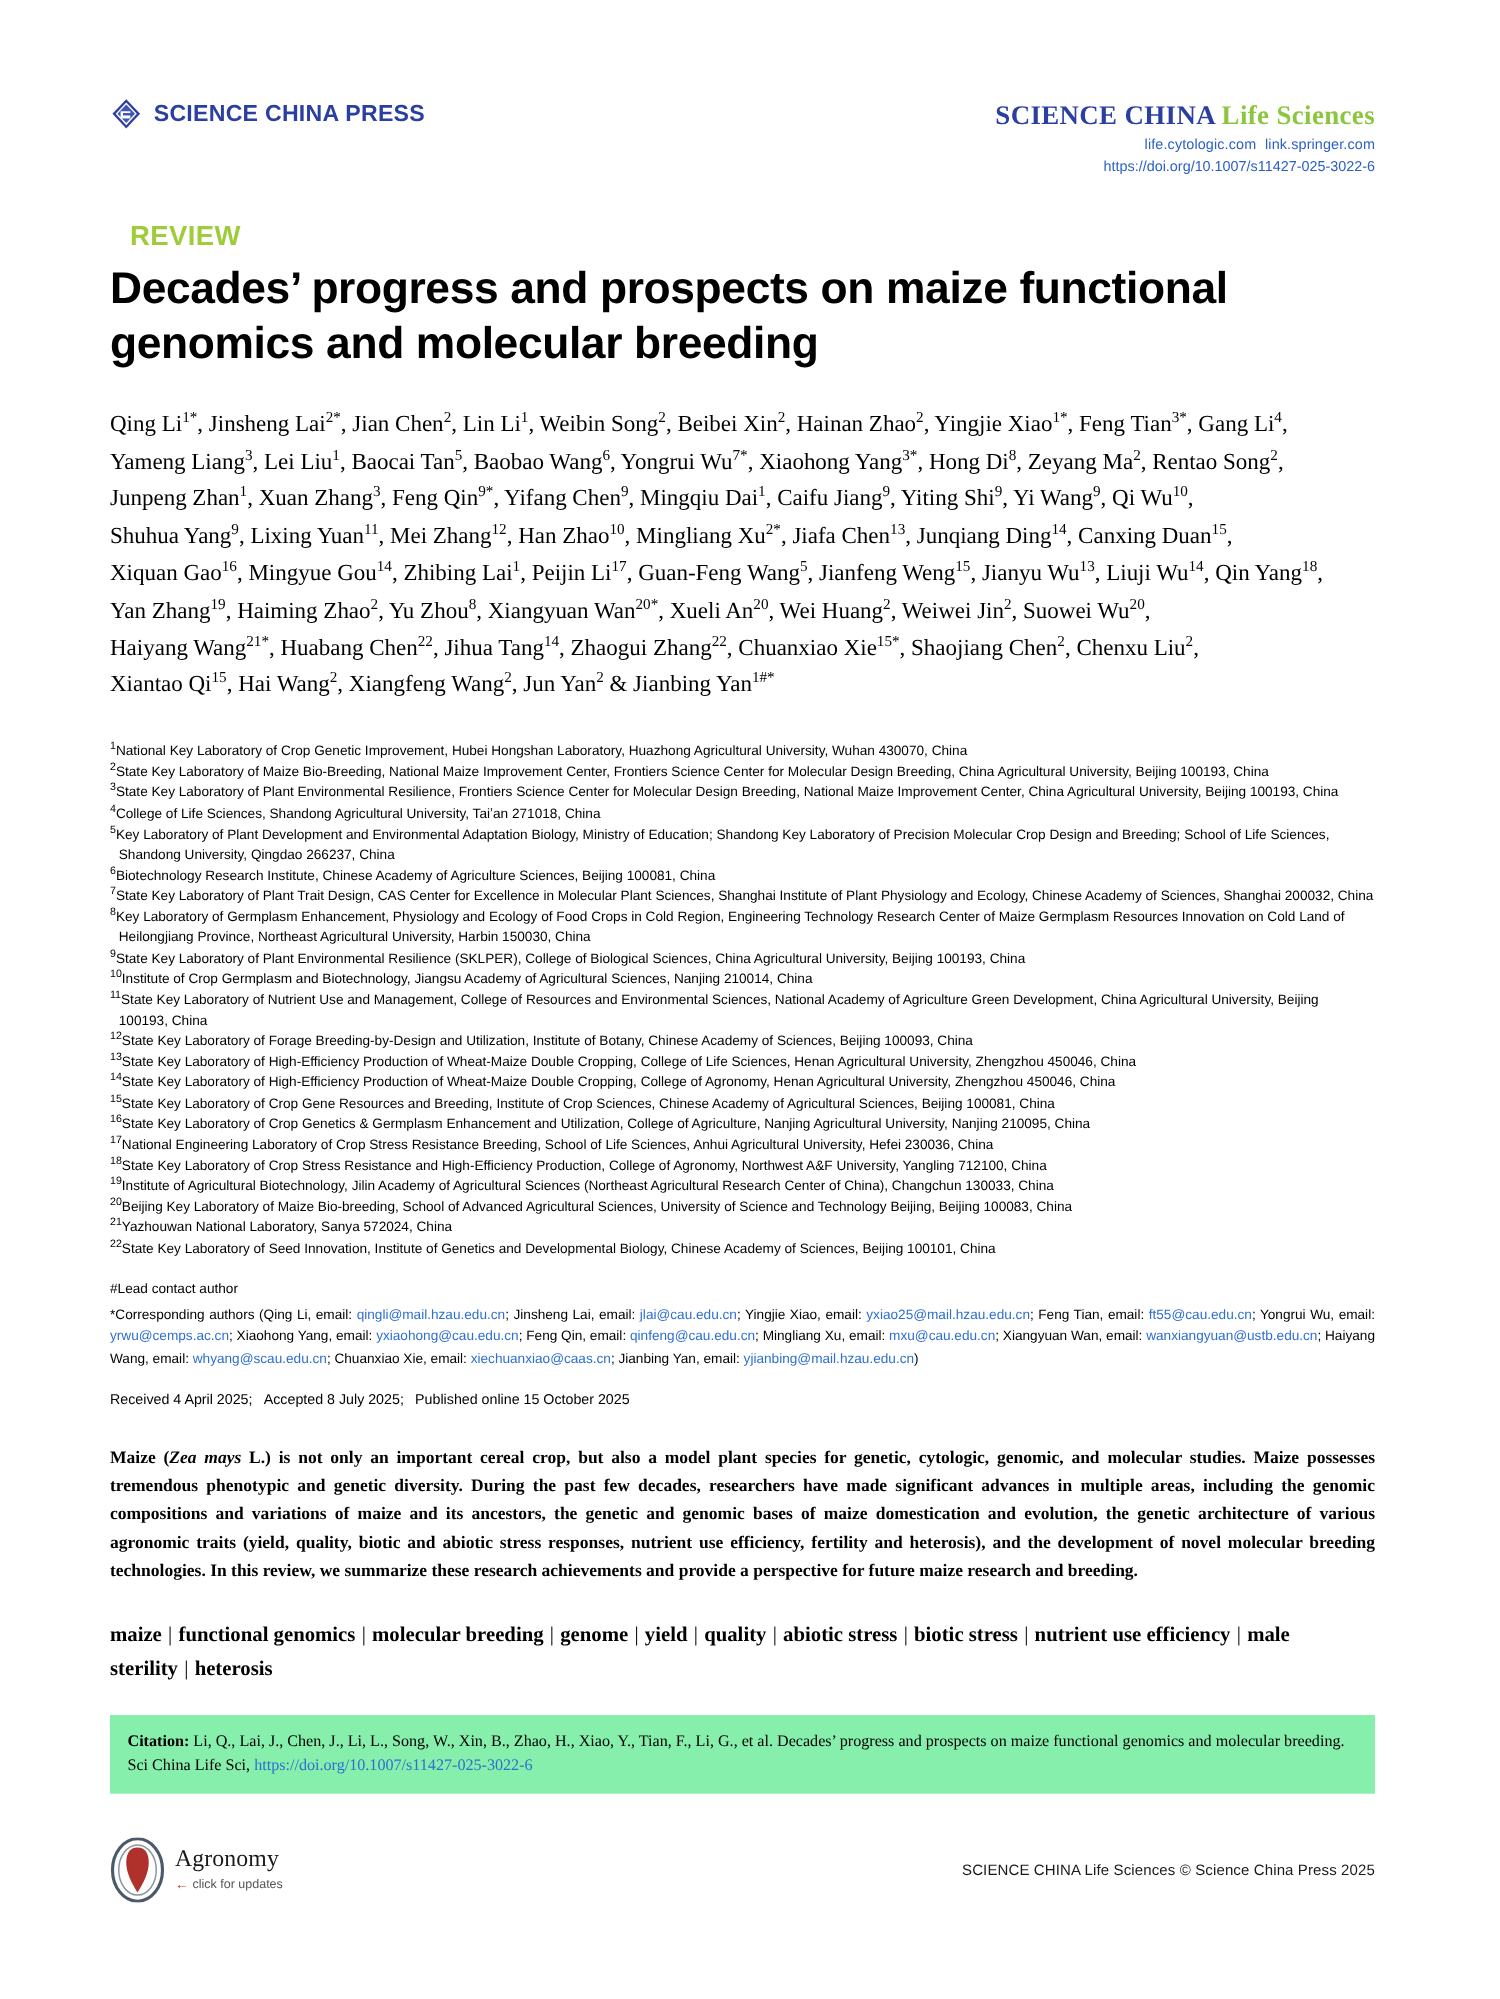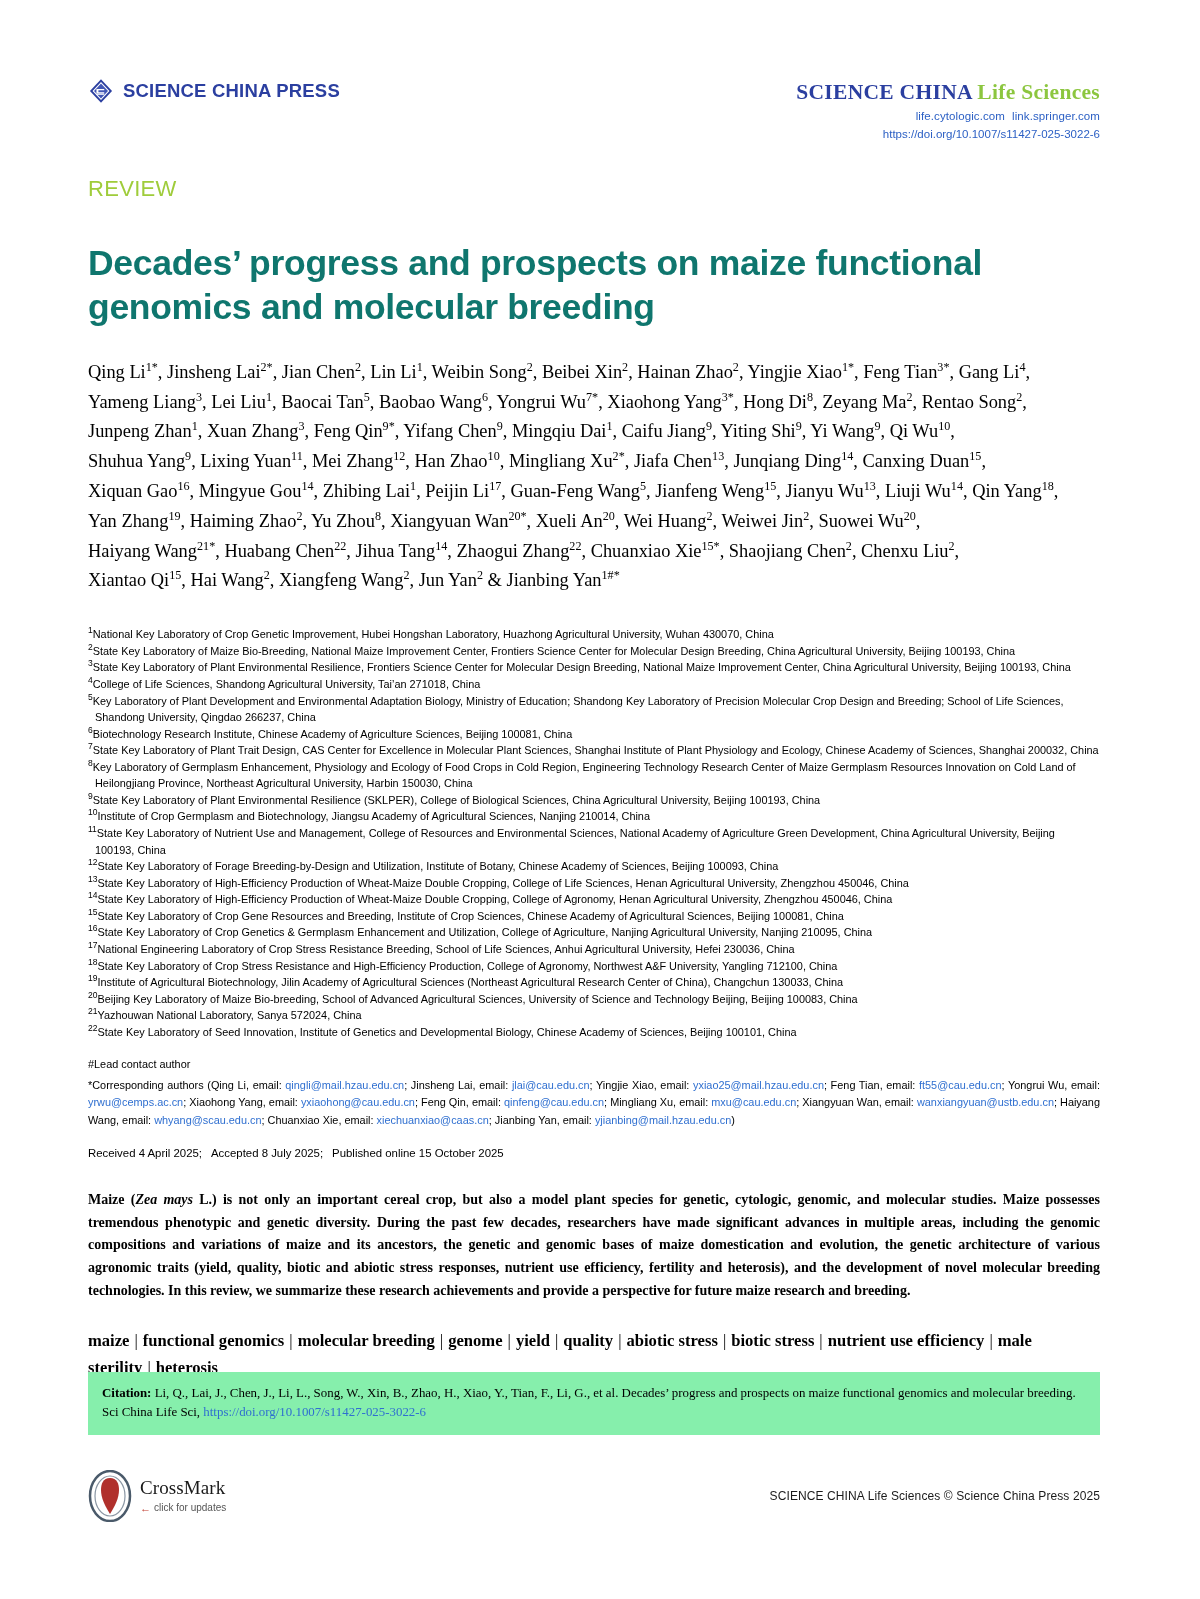--- a/index.html
+++ b/index.html
@@ -61,36 +61,37 @@
   .journal-links .sep { display: inline-block; width: 7px; }
   .journal-doi {
     font-size: 11.5px;
     color: #2b5fc4;
     margin-top: 2px;
   }
 
   
   .article-type {
     font-family: "Liberation Sans", sans-serif;
-    font-weight: normal;
+    font-weight: bold;
     font-size: 22px;
     color: #9fcc3b;
     letter-spacing: 0.3px;
     margin-top: 28px;
+    margin-left: 16px;
   }
 
   
   .paper-title {
     font-family: "Liberation Sans", sans-serif;
     font-weight: bold;
     font-size: 35.5px;
     line-height: 1.25;
     letter-spacing: -0.3px;
-    margin-top: 39px;
-    color: #0f766e;
+    margin-top: 6px;
+    color: #000000;
     max-width: 1010px;
   }
 
   
   .authors {
     font-family: "Liberation Serif", serif;
     font-size: 18.4px;
     line-height: 1.62;
     margin-top: 28px;
     max-width: 1012px;
@@ -304,21 +305,21 @@
 </div>
 
 <div class="footer">
   <div class="crossmark">
     <svg class="crossmark-logo" viewBox="0 0 44 52">
       <ellipse cx="22" cy="26" rx="20" ry="25" fill="#ffffff" stroke="#4a5a6a" stroke-width="2.5"></ellipse>
       <ellipse cx="22" cy="26" rx="15" ry="20" fill="#ffffff" stroke="#8a96a3" stroke-width="1.2"></ellipse>
       <path d="M22 8 C29 8 31 14 31 20 C31 28 27 36 22 44 C17 36 13 28 13 20 C13 14 15 8 22 8 Z" fill="#b0302c"></path>
     </svg>
     <div class="crossmark-text">
-      <div class="crossmark-title">CrossMark</div>
+      <div class="crossmark-title">Agronomy</div>
       <div class="crossmark-sub">
         <span class="cm-arrow">←</span>
           <span>click for updates</span>
       </div>
     </div>
   </div>
   <div class="footer-right">SCIENCE CHINA Life Sciences © Science China Press 2025</div>
 </div>
 
 </body></html>

